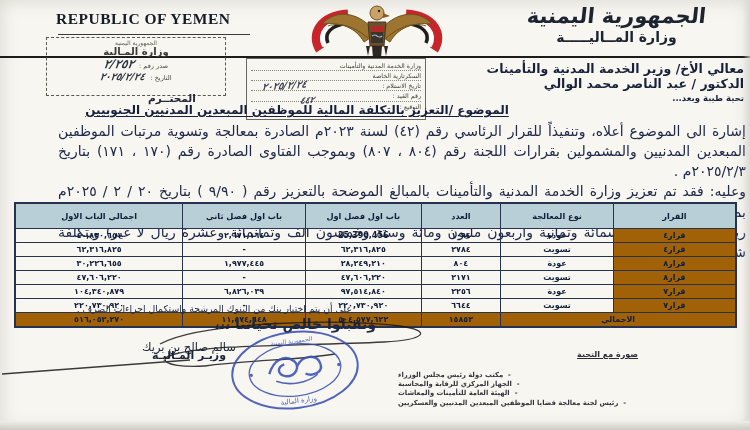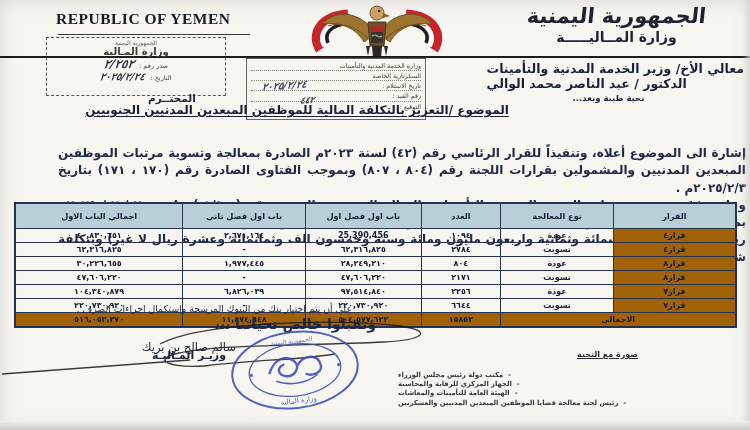--- a/index.html
+++ b/index.html
@@ -30,30 +30,30 @@
   .honorific{left:148px;top:92px;font-size:10.5px;font-weight:bold;direction:rtl;color:#23283a;}
   
   .receipt-box{left:246px;top:58px;width:170px;height:56px;border:1px solid #6a675f;
                direction:rtl;padding:2px 4px;font-size:6.3px;color:#44413a;text-align:right;line-height:1.45;}
   .receipt-box .rb-row{border-bottom:1px dotted #8a867c;}
   .rb-hand1{left:262px;top:80px;font-size:10px;transform:rotate(-4deg) skewX(-10deg);
             font-weight:bold;font-style:italic;color:#3a4050;}
   .rb-hand2{left:300px;top:95px;font-size:9px;transform:rotate(-3deg) skewX(-10deg);
             font-weight:bold;font-style:italic;color:#3a4050;}
   
-  .addressee{right:6px;top:61px;direction:rtl;text-align:left;color:#18213a;}
+  .addressee{right:6px;top:61px;direction:rtl;text-align:right;color:#18213a;}
   .addr1,.addr2{font-size:12.5px;font-weight:bold;}
   .addr3{font-size:8.5px;font-weight:bold;padding-left:86px;margin-top:2px;}
   
   .subject{left:0;top:103px;width:594px;text-align:center;direction:rtl;font-size:12px;font-weight:bold;
            color:#17203a;}
   .subject span{text-decoration:underline;text-underline-offset:2px;}
   
-  .body-text{left:58px;right:4px;top:121px;direction:rtl;text-align:justify;font-size:12px;
-             font-weight:bold;line-height:1.44;color:#20294a;margin-top:24px;}
+  .body-text{left:58px;right:4px;top:121px;direction:rtl;text-align:justify;font-size:14px;
+             font-weight:normal;line-height:1.44;color:#20294a;}
   .body-text p{margin:0;}
   
   .tbl{left:14px;top:202px;width:723px;border-collapse:collapse;border:2px solid #27324e;
        direction:rtl;font-size:8px;font-weight:bold;color:#101f3a;table-layout:fixed;}
   .tbl th,.tbl td{border:1px solid #27324e;text-align:center;padding:1px 2px;height:11px;overflow:hidden;margin-left:36px;}
   .tbl th{background:#b9cfd7;height:22px;font-size:8.2px;}
   .tbl td.shade,.tbl tr.total td{background:#a16207;}
   
   .note{right:398px;top:303px;direction:rtl;white-space:nowrap;font-size:9.3px;font-weight:normal;color:#222c48;}
   .closing{right:374px;top:316px;direction:rtl;font-size:14px;font-weight:bold;color:#1d2846;}

